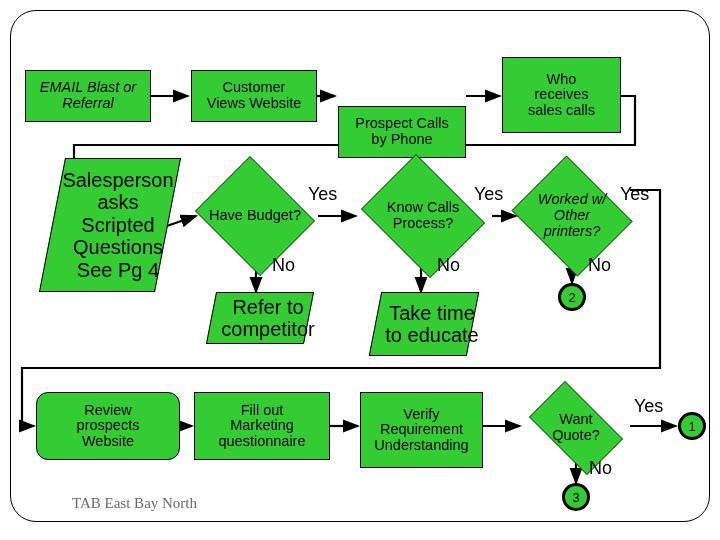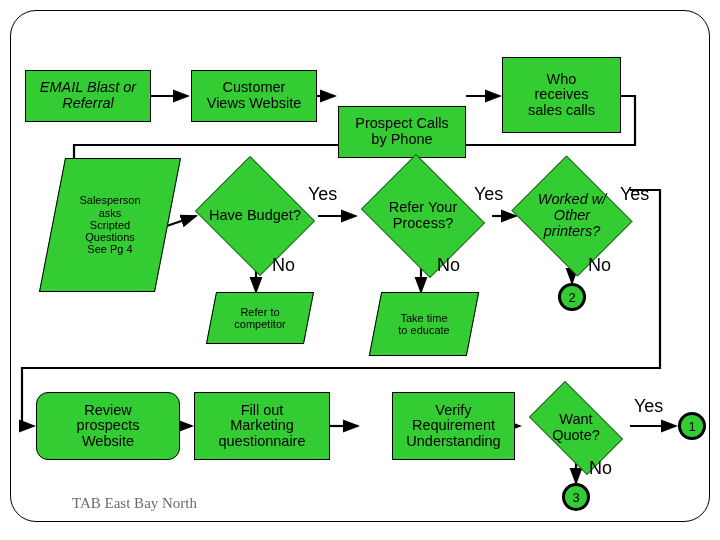--- a/index.html
+++ b/index.html
@@ -63,28 +63,28 @@
     left: 0; top: 0;
     width: 100%;
     height: 100%;
     background: #33cc33;
     border: 1.5px solid #000000;
     box-sizing: border-box;
     transform: skewX(-11deg);
   }
   .para-text {
     position: absolute;
-    left: 0; top: 0;
+    left: 8px; top: 0;
     width: 100%;
     height: 100%;
     display: flex;
     align-items: center;
     justify-content: center;
     text-align: center;
-    font-size: 11px;
+    font-size: 20px;
     line-height: 1.12;
     white-space: pre-line;
     color: #000000;
   }
 
   .dia-wrap {
     position: absolute;
   }
   .dia-shape {
     position: absolute;
@@ -218,21 +218,21 @@
 
   <div class="dia-wrap" style="left:190px; top:161px; width:130px; height:110px;">
     <div class="dia-shape"></div>
     <div class="dia-text">Have Budget?</div>
   </div>
   <div class="edge-label" style="left:308px; top:184px;">Yes</div>
   <div class="edge-label" style="left:272px; top:255px;">No</div>
 
   <div class="dia-wrap" style="left:354px; top:161px; width:138px; height:110px;">
     <div class="dia-shape"></div>
-    <div class="dia-text">Refer Your
+    <div class="dia-text">Know Calls
 Process?</div>
   </div>
   <div class="edge-label" style="left:474px; top:184px;">Yes</div>
   <div class="edge-label" style="left:437px; top:255px;">No</div>
 
   <div class="dia-wrap" style="left:506px; top:161px; width:132px; height:110px;font-style:italic;">
     <div class="dia-shape"></div>
     <div class="dia-text">Worked w/
 Other
 printers?</div>
@@ -261,21 +261,21 @@
 prospects
 Website</span>
   </div>
 
   <div class="node proc" style="left:194px; top:392px; width:136px; height:68px;">
     <span>Fill out
 Marketing
 questionnaire</span>
   </div>
 
-  <div class="node proc" style="left:360px; top:392px; width:123px; height:68px;margin-left:32px;">
+  <div class="node proc" style="left:360px; top:392px; width:123px; height:76px;">
     <span>Verify
 Requirement
 Understanding</span>
   </div>
 
   <div class="dia-wrap" style="left:518px; top:392px; width:116px; height:72px;">
     <div class="dia-shape"></div>
     <div class="dia-text">Want
 Quote?</div>
   </div>

